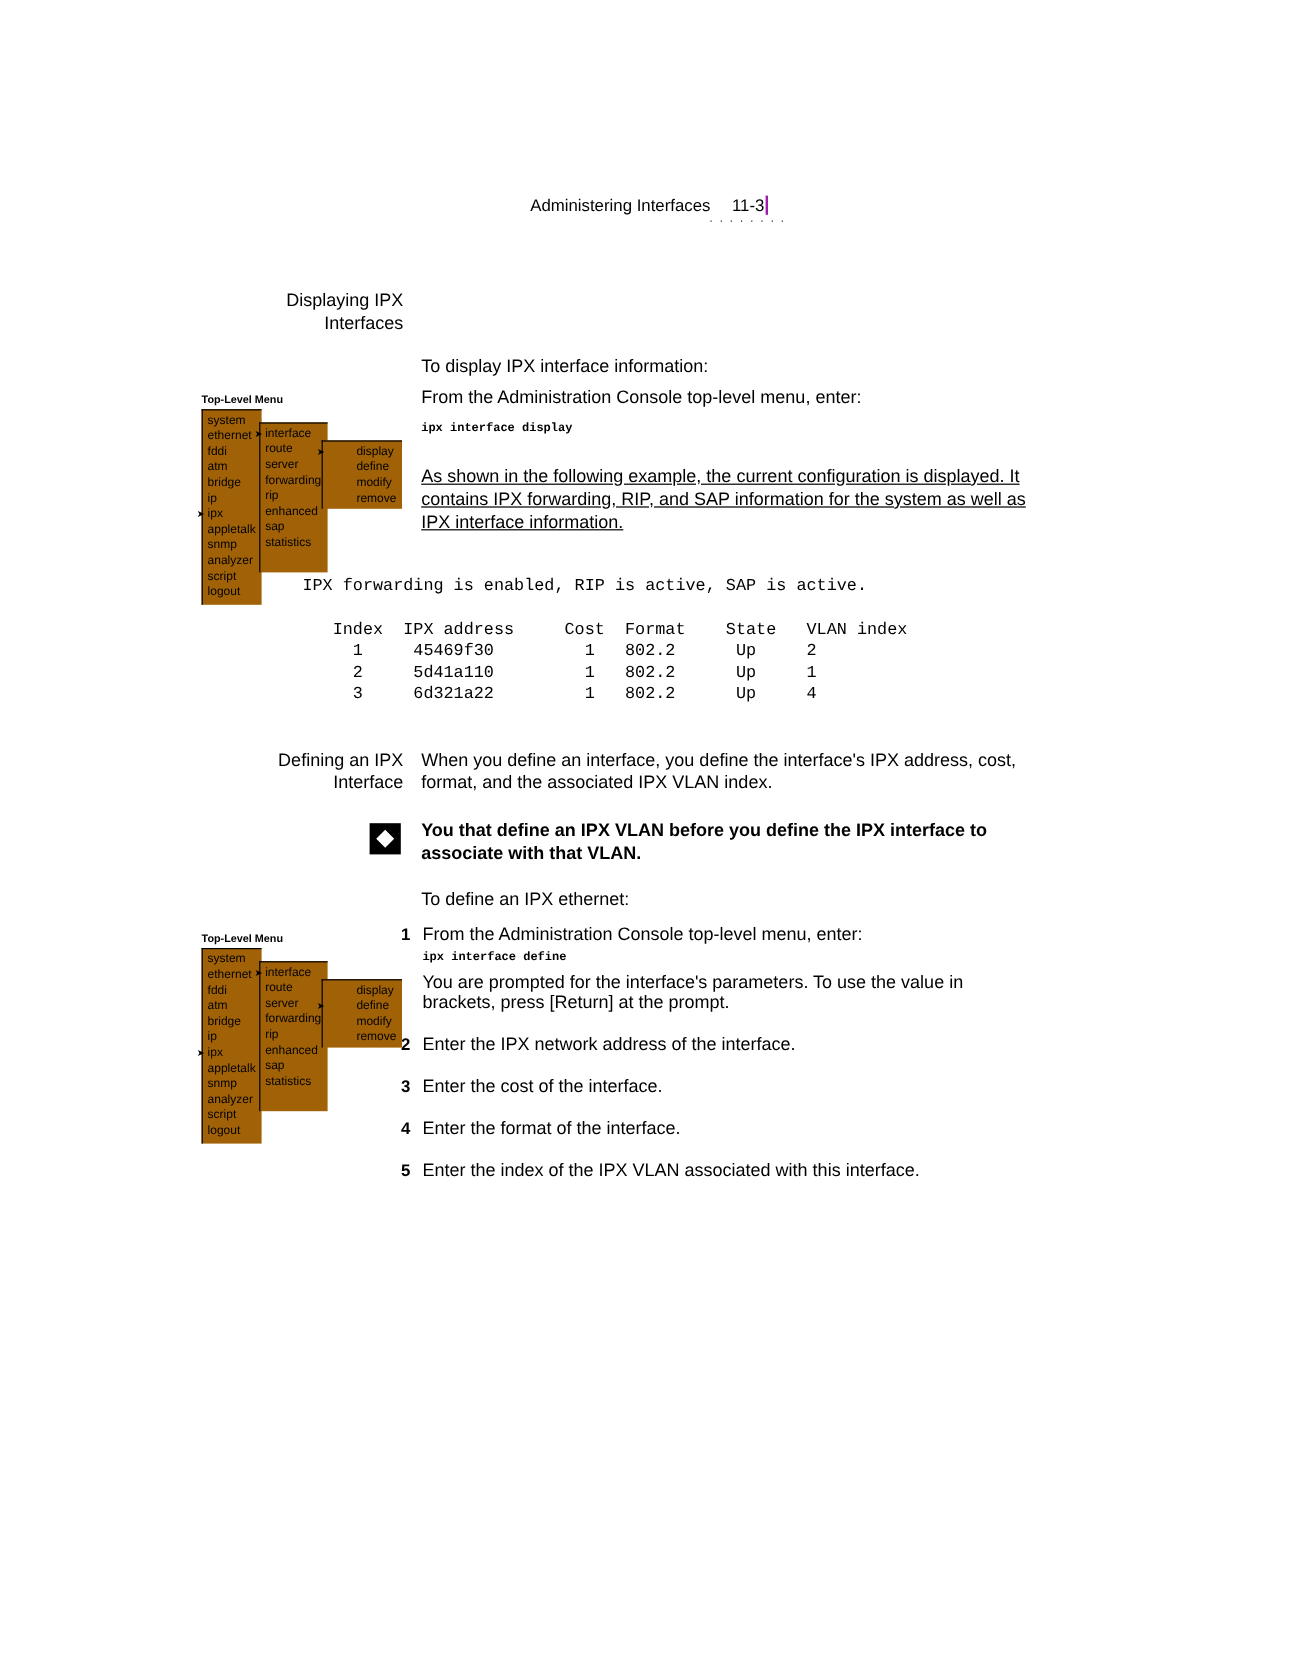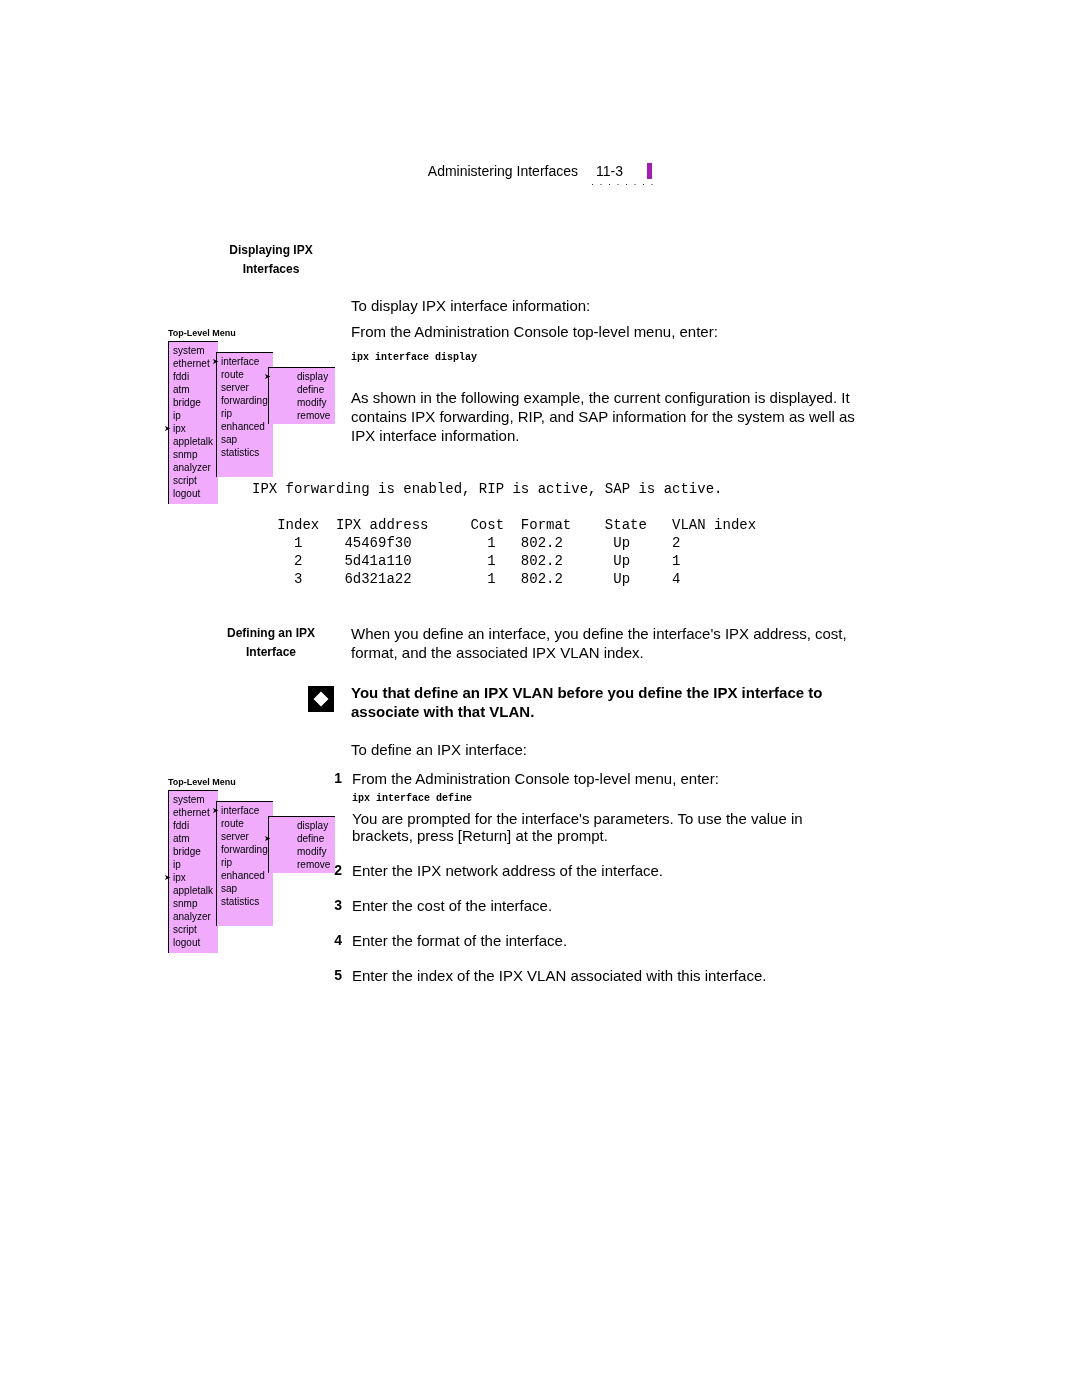--- a/index.html
+++ b/index.html
@@ -20,44 +20,44 @@
   .header {
     position: absolute;
     top: 163px;
     right: 232px;
     font-size: 14px;
     display: flex;
     align-items: center;
   }
   .header-title { margin-right: 18px; }
   .header-pagenum {
-    margin-right: 4px;
-    border-right: 5px solid #a21caf;
-    padding-right: 24px;
+    margin-right: 16px;
+    border-right: 2px solid #a21caf;
+    padding-right: 1px;
   }
   .dots {
     position: absolute;
     top: 179px;
     right: 233px;
     font-size: 9px;
     letter-spacing: 1.5px;
     color: #000;
   }
 
   .body-col {
     position: absolute;
     left: 351px;
     width: 505px;
   }
   .side-heading {
     position: absolute;
     width: 130px;
-    text-align: center;
-    font-weight: bold;
-    font-size: 12px;
+    text-align: right;
+    font-weight: normal;
+    font-size: 15px;
     line-height: 19px;
   }
   .para { font-size: 15px; line-height: 19px; }
   .mono {
     font-family: "Courier New", Courier, monospace;
     font-weight: bold;
     font-size: 10px;
     white-space: pre;
   }
   .mono-block {
@@ -102,21 +102,21 @@
     font-weight: bold;
     font-size: 9px;
     margin-bottom: 2px;
     display:block;
   }
   .menu-col {
     position: absolute;
     border-left: 1px solid #000;
     border-top: 1px solid #000;
     padding: 2px 5px 2px 4px;
-    background: #f0abfc;
+    background: #a16207;
   }
   .menu-item { white-space: nowrap; }
   .menu-item.sel::before {
     content: "➤";
     font-size: 8px;
     position: absolute;
     left: -5px;
   }
   .menu-col .menu-item.sel { font-weight: normal; }
   .col1 { top: 14px; left: 0; height: 158px; }
@@ -135,21 +135,21 @@
   <div class="dots">· · · · · · · ·</div>
 
   <div class="side-heading" style="top:241px; left:206px;">
     <span>Displaying IPX</span><br>
     <span>Interfaces</span>
   </div>
 
   <div class="body-col para" style="top:296px;">To display IPX interface information:</div>
   <div class="body-col para" style="top:322px;">From the Administration Console top-level menu, enter:</div>
   <div class="body-col mono" style="top:352px;">ipx interface display</div>
-  <div class="body-col para" style="top:388px;">As shown in the following example, the current configuration is displayed. It contains IPX forwarding, RIP, and SAP information for the system as well as IPX interface information.</div>
+  <div class="body-col para" style="top:388px;text-decoration:underline;">As shown in the following example, the current configuration is displayed. It contains IPX forwarding, RIP, and SAP information for the system as well as IPX interface information.</div>
 
   <div class="mono-block" style="position:absolute; top:480px; left:252px; width:620px;">IPX forwarding is enabled, RIP is active, SAP is active.
 
    Index  IPX address     Cost  Format    State   VLAN index
      1     45469f30         1   802.2      Up     2
      2     5d41a110         1   802.2      Up     1
      3     6d321a22         1   802.2      Up     4</div>
 
   <div class="menu-diagram" style="top:327px; left:168px; width:160px; height:180px;">
     <span class="menu-label">Top-Level Menu</span>
@@ -192,21 +192,21 @@
 
   <div class="body-col para" style="top:624px;">When you define an interface, you define the interface's IPX address, cost, format, and the associated IPX VLAN index.</div>
 
   <div class="info-icon" style="top:686px; left:308px;">
     <svg width="18" height="18" viewBox="0 0 24 24">
         <path d="M12 2l10 10-10 10L2 12 12 2zm-1 6h2v2h-2V8zm0 4h2v6h-2v-6z"></path>
       </svg>
   </div>
   <div class="body-col bold-note" style="top:683px;">You that define an IPX VLAN before you define the IPX interface to associate with that VLAN.</div>
 
-  <div class="body-col para" style="top:740px;">To define an IPX interface:</div>
+  <div class="body-col para" style="top:740px;">To define an IPX ethernet:</div>
 
   <div style="position:absolute; top:770px; left:326px; width:530px;">
     <div class="step-row" style="margin-bottom:6px;">
       <div class="step-num">1</div>
       <div class="step-text">From the Administration Console top-level menu, enter:</div>
     </div>
     <div class="step-row" style="margin-bottom:6px;">
       <div class="step-num"></div>
       <div class="step-text mono">ipx interface define</div>
     </div>

